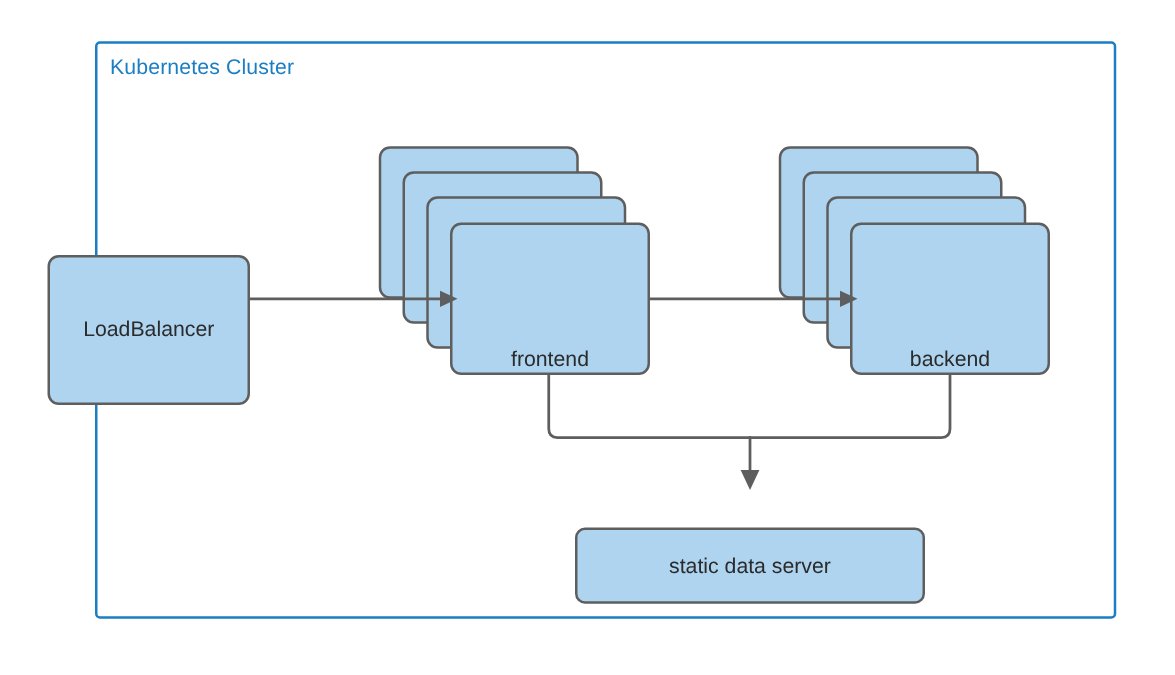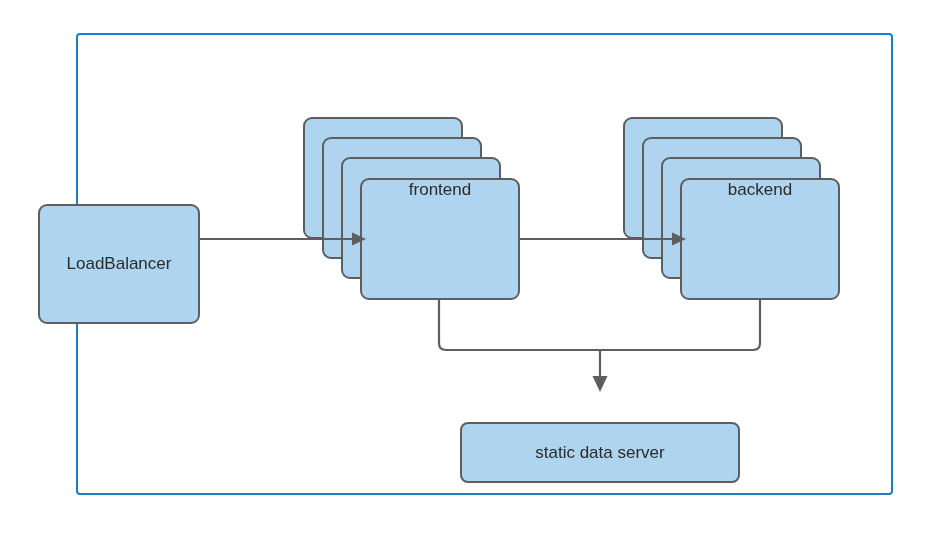--- a/index.html
+++ b/index.html
@@ -84,21 +84,21 @@
     background: #aed4f0;
     border: 2.4px solid #5e5e5e;
     border-radius: 9px;
   }
   .stack .layer.l0 { left: 0px;  top: 0px;  z-index: 1; }
   .stack .layer.l1 { left: 19px; top: 20px; z-index: 2; }
   .stack .layer.l2 { left: 38px; top: 40px; z-index: 3; }
   .stack .layer.l3 {
     left: 57px; top: 61px; z-index: 4;
     display: flex;
-    align-items: flex-start;
+    align-items: flex-end;
     justify-content: center;
     color: #2b2b2b;
     font-size: 17px;
     white-space: nowrap;
   }
 
   .node-static {
     left: 460px;
     top: 398px;
     width: 280px;
@@ -124,20 +124,21 @@
     stroke-linejoin: round;
   }
   .arrowhead { fill: #5e5e5e; stroke: none; }
 </style>
 </head>
 <body>
 
 <div id="canvas">
 
   <div class="cluster-box"></div>
+  <div class="cluster-label">Kubernetes Cluster</div>
 
   <div class="node node-lb">
     <span>LoadBalancer</span>
   </div>
 
   <div class="stack stack-frontend">
     <div class="layer l0"></div>
     <div class="layer l1"></div>
     <div class="layer l2"></div>
     <div class="layer l3">

